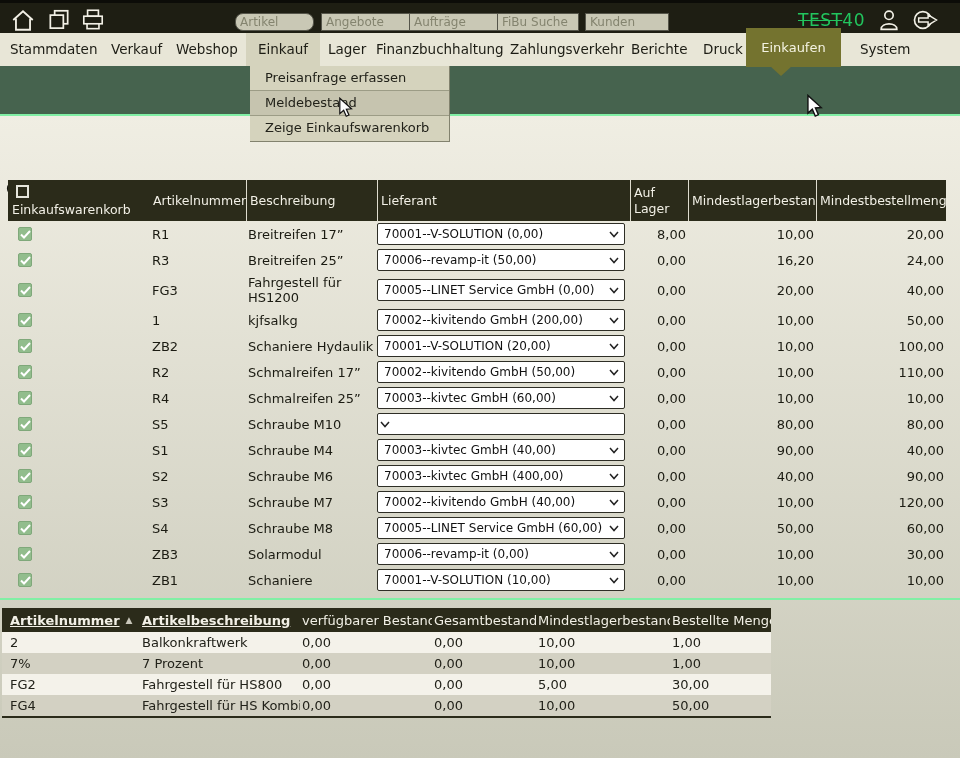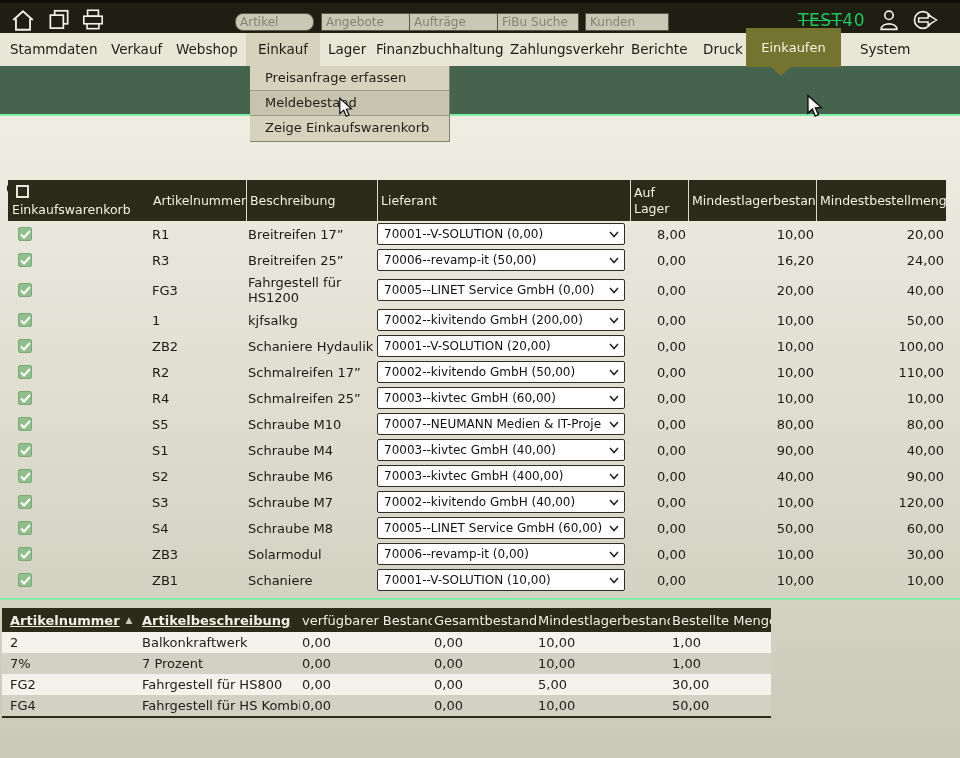--- a/index.html
+++ b/index.html
@@ -339,21 +339,20 @@
       <span class="cb">
               <svg width="11" height="9" viewBox="0 0 11 9">
                 <polyline points="1,4.5 4,7.5 10,1" fill="none" stroke="#fff" stroke-width="2"></polyline>
               </svg>
             </span>
     </div>
     <div class="mt-cell c-artnr">S5</div>
     <div class="mt-cell c-desc">Schraube M10</div>
     <div class="mt-cell c-supp">
       <div class="fselect">
-        <span class="fselect-label">70007--NEUMANN Medien &amp; IT-Proje</span>
         <svg width="10" height="7" viewBox="0 0 10 7">
                 <polyline points="1,1 5,5.5 9,1" fill="none" stroke="#222" stroke-width="1.5"></polyline>
               </svg>
       </div>
     </div>
     <div class="mt-cell c-num">0,00</div>
     <div class="mt-cell c-num">80,00</div>
     <div class="mt-cell c-num">80,00</div>
   </div>
 

